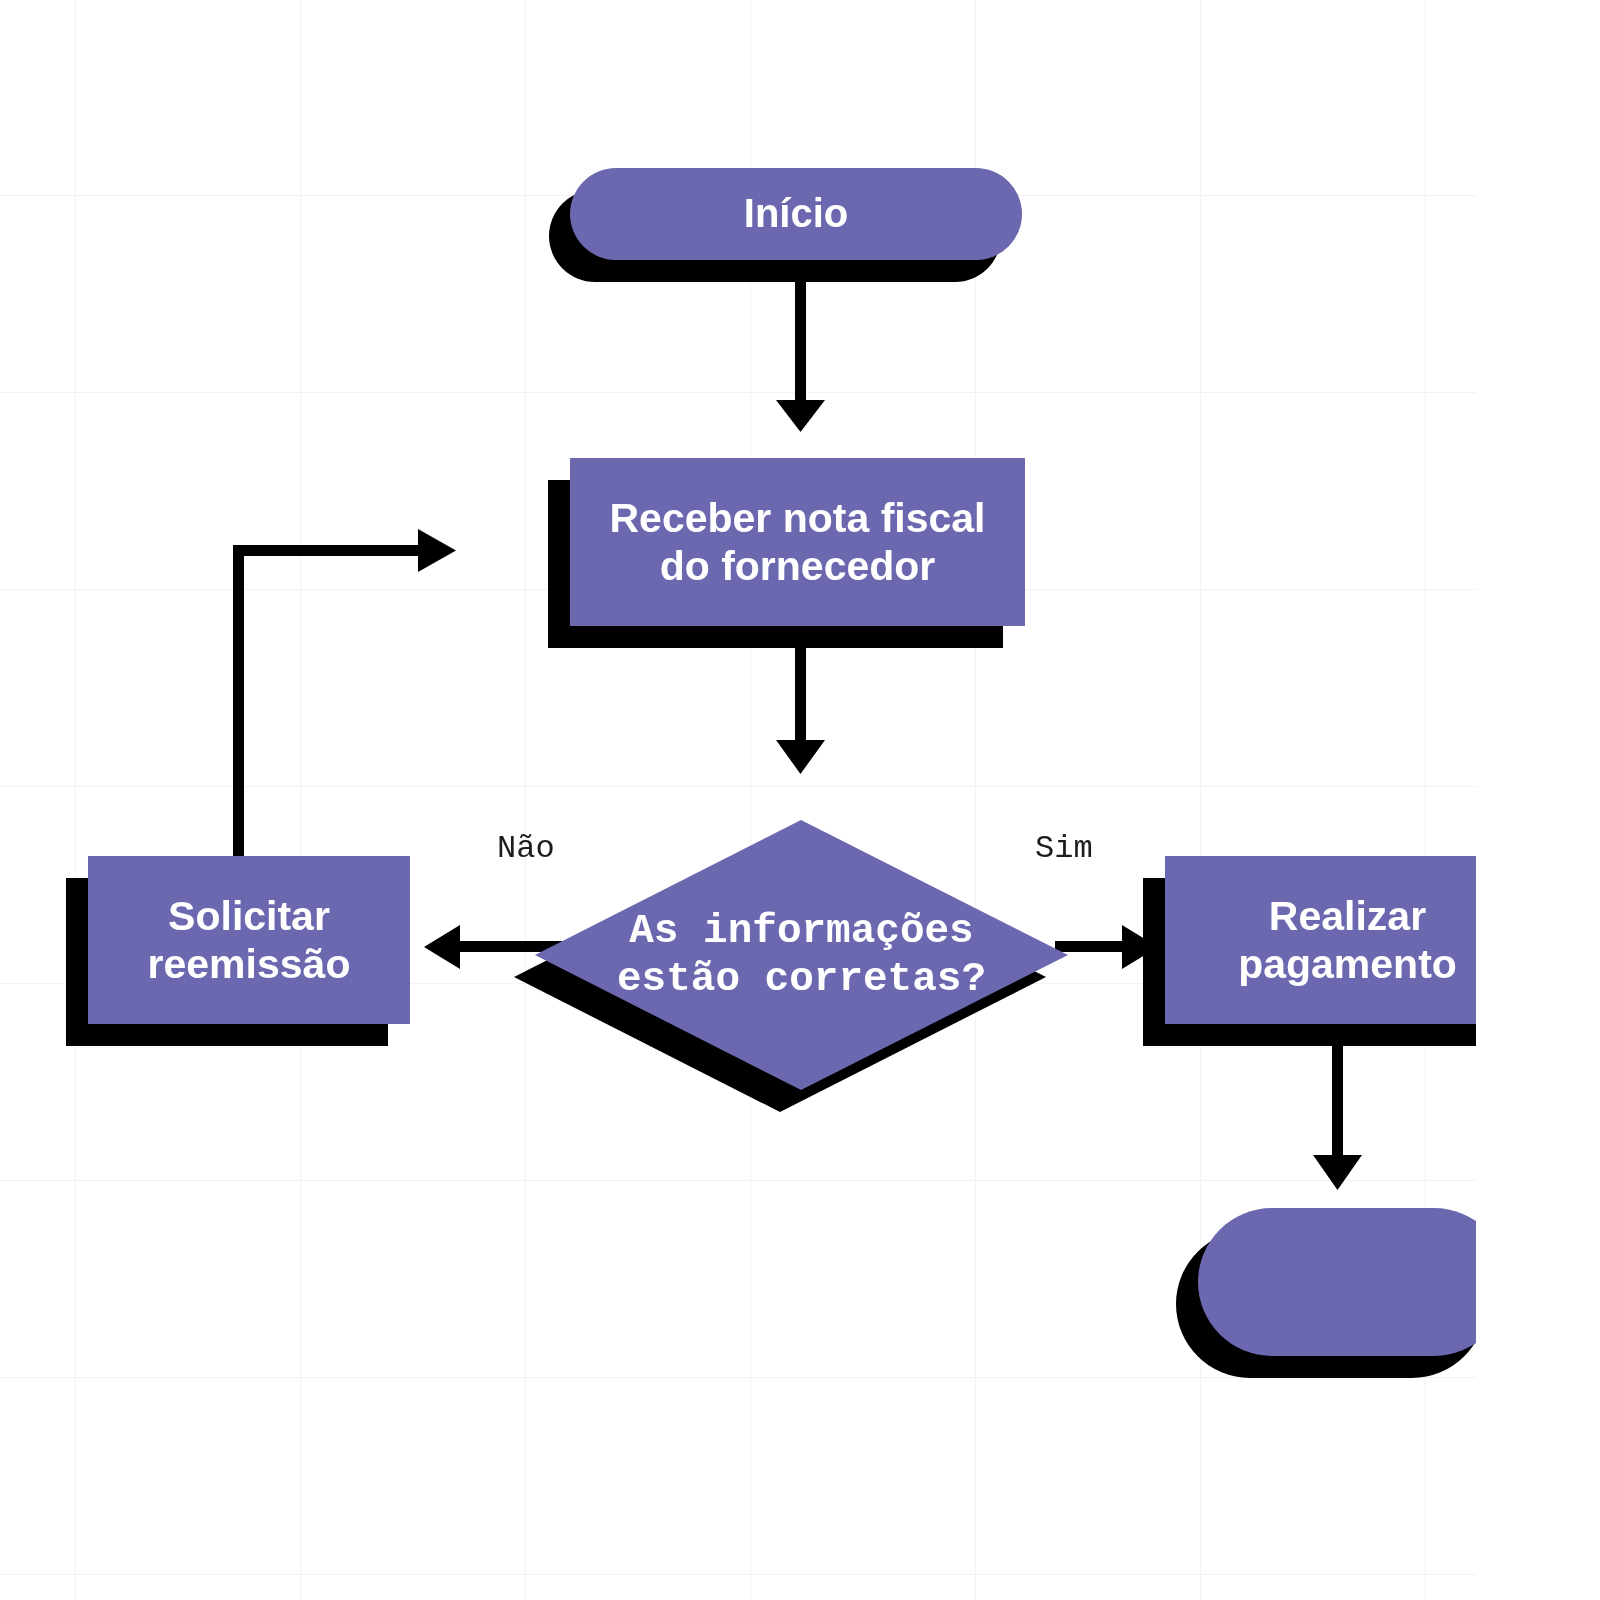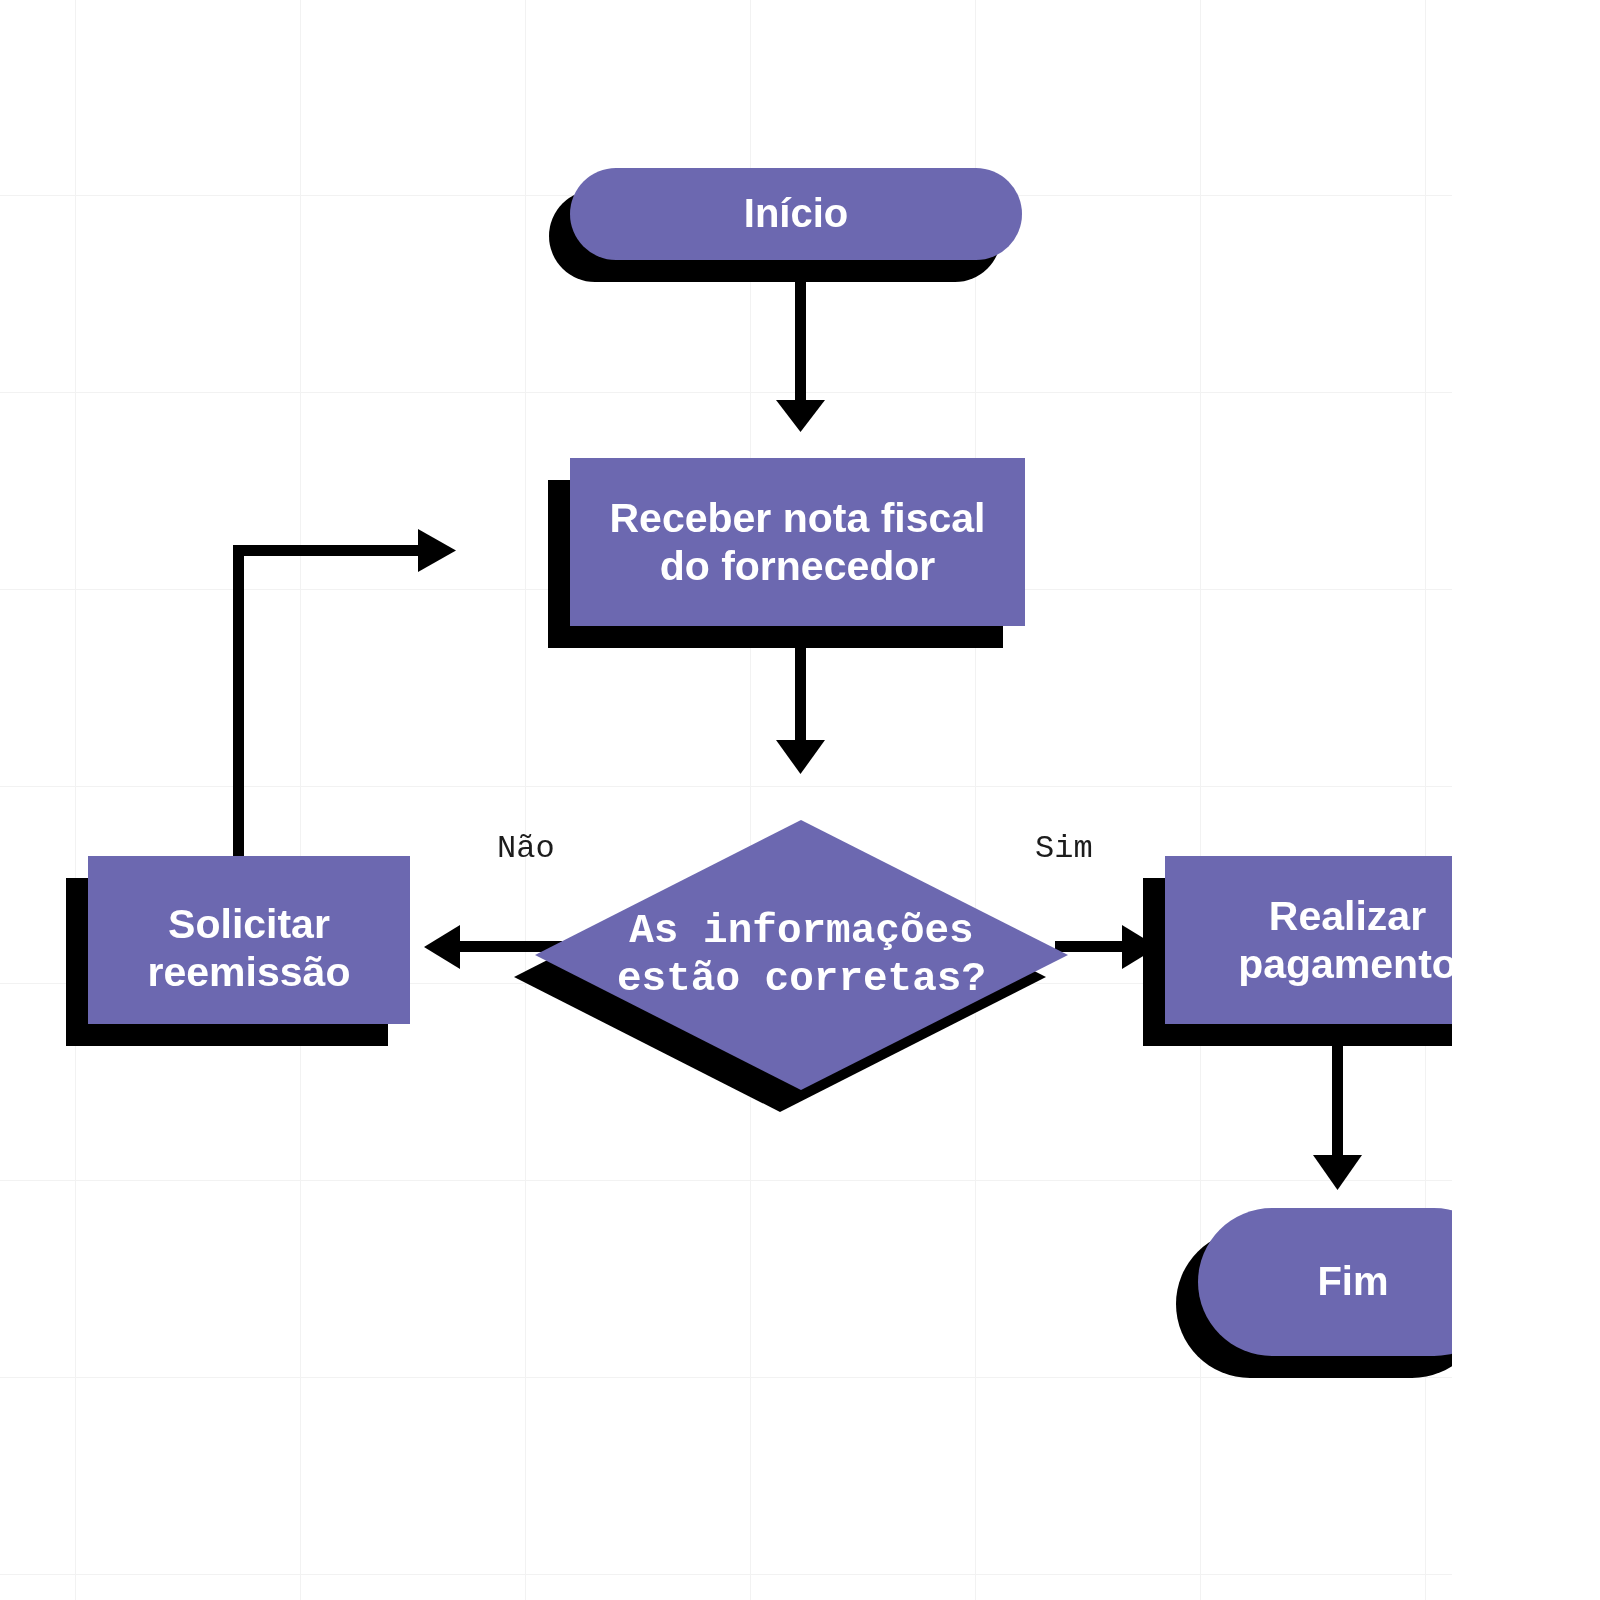--- a/index.html
+++ b/index.html
@@ -12,20 +12,21 @@
     width: 1452px;
     height: 1600px;
     background-color: #ffffff;
     background-image:
       linear-gradient(to right, #f2f2f2 1px, transparent 1px),
       linear-gradient(to bottom, #f2f2f2 1px, transparent 1px);
     background-size: 225px 197px;
     background-position: 75px 195px;
     overflow: hidden;
     font-family: "Liberation Sans", sans-serif;
+    padding-left: 24px;
   }
   svg.flow {
     position: absolute;
     inset: 0;
     width: 1600px;
     height: 1600px;
   }
   .node-label {
     position: absolute;
     display: flex;
@@ -116,25 +117,24 @@
   </svg>
 
   <div class="node-label" style="left:570px; top:168px; width:452px; height:92px; font-size:40px;">Início</div>
 
   <div class="node-label" style="left:570px; top:458px; width:455px; height:168px; font-size:41px;border-radius:21px;">Receber nota fiscal
 do fornecedor</div>
 
   <div class="node-label" style="left:545px; top:862px; width:513px; height:186px; font-size:41px;font-family:Liberation Mono, monospace;">As informações
 estão corretas?</div>
 
-  <div class="node-label" style="left:88px; top:856px; width:322px; height:168px; font-size:41px;margin-top:8px;">Solicitar
+  <div class="node-label" style="left:88px; top:856px; width:322px; height:168px; font-size:41px;">Solicitar
 reemissão</div>
 
   <div class="node-label" style="left:1165px; top:856px; width:345px; height:168px; font-size:41px;margin-left:10px;">Realizar
 pagamento</div>
 
-  <div class="node-label" style="left:1198px; top:1208px; width:310px; height:148px; font-size:40px;">Fim</div>
 
   <div class="edge-label" style="left:497px; top:833px;">Não</div>
 
   <div class="edge-label" style="left:1035px; top:833px;">Sim</div>
 
 </div>
 
 </body></html>

